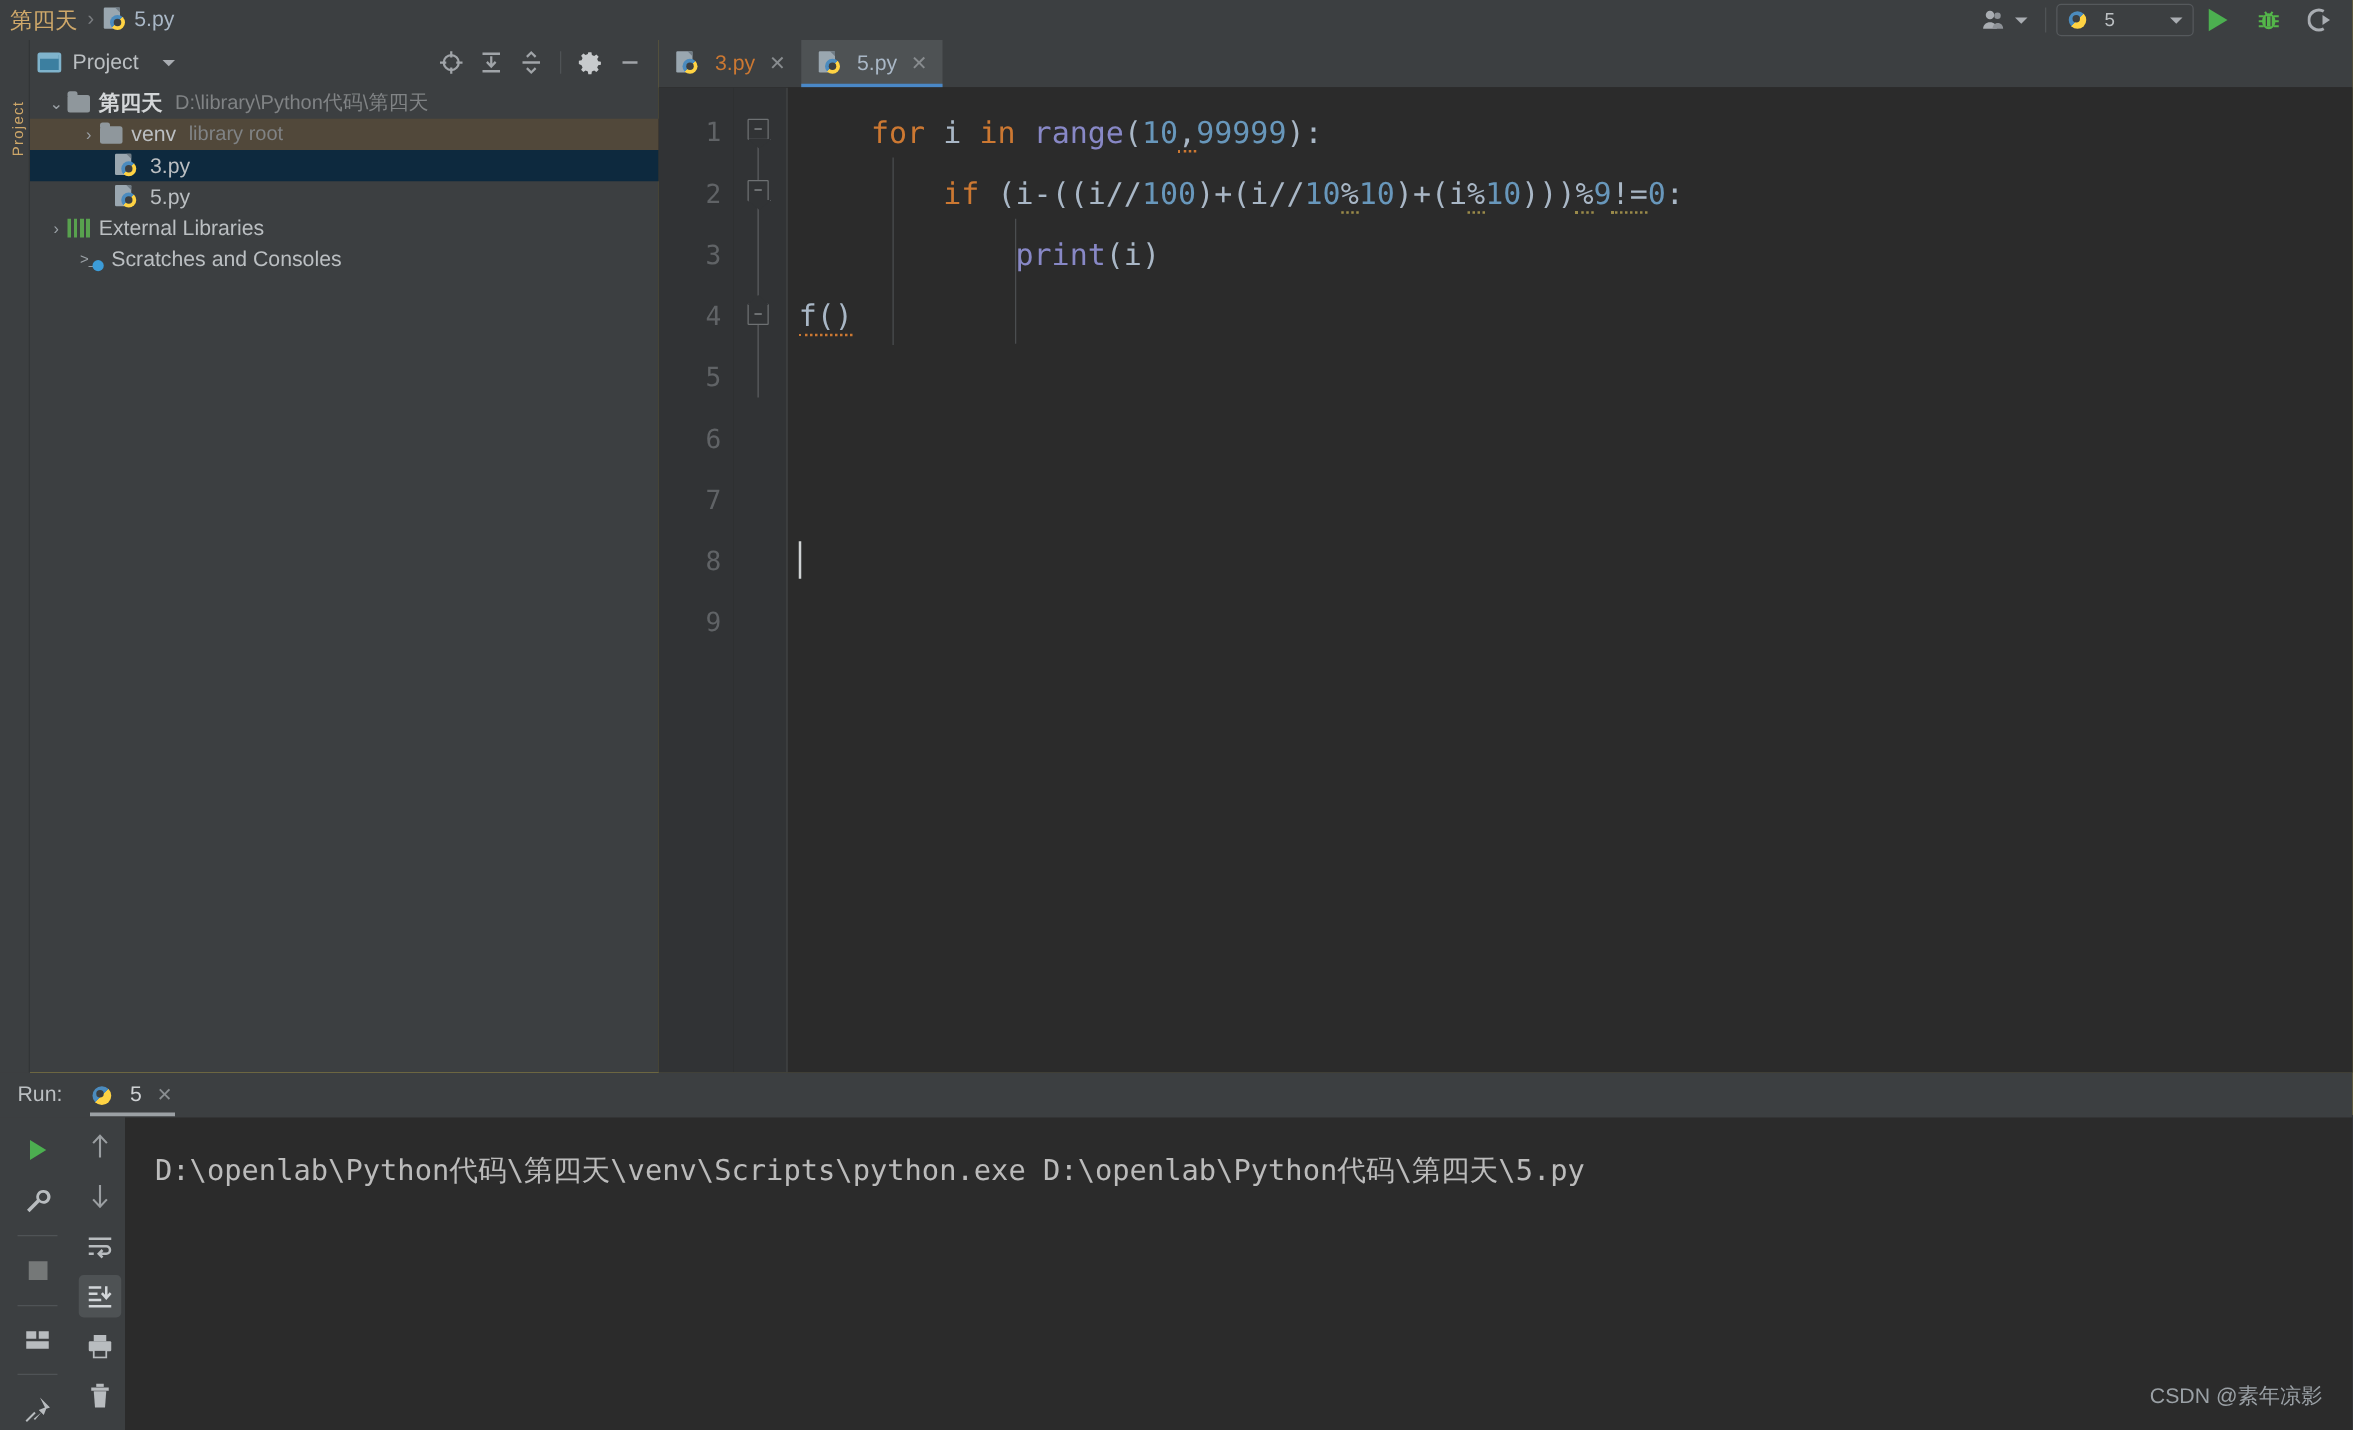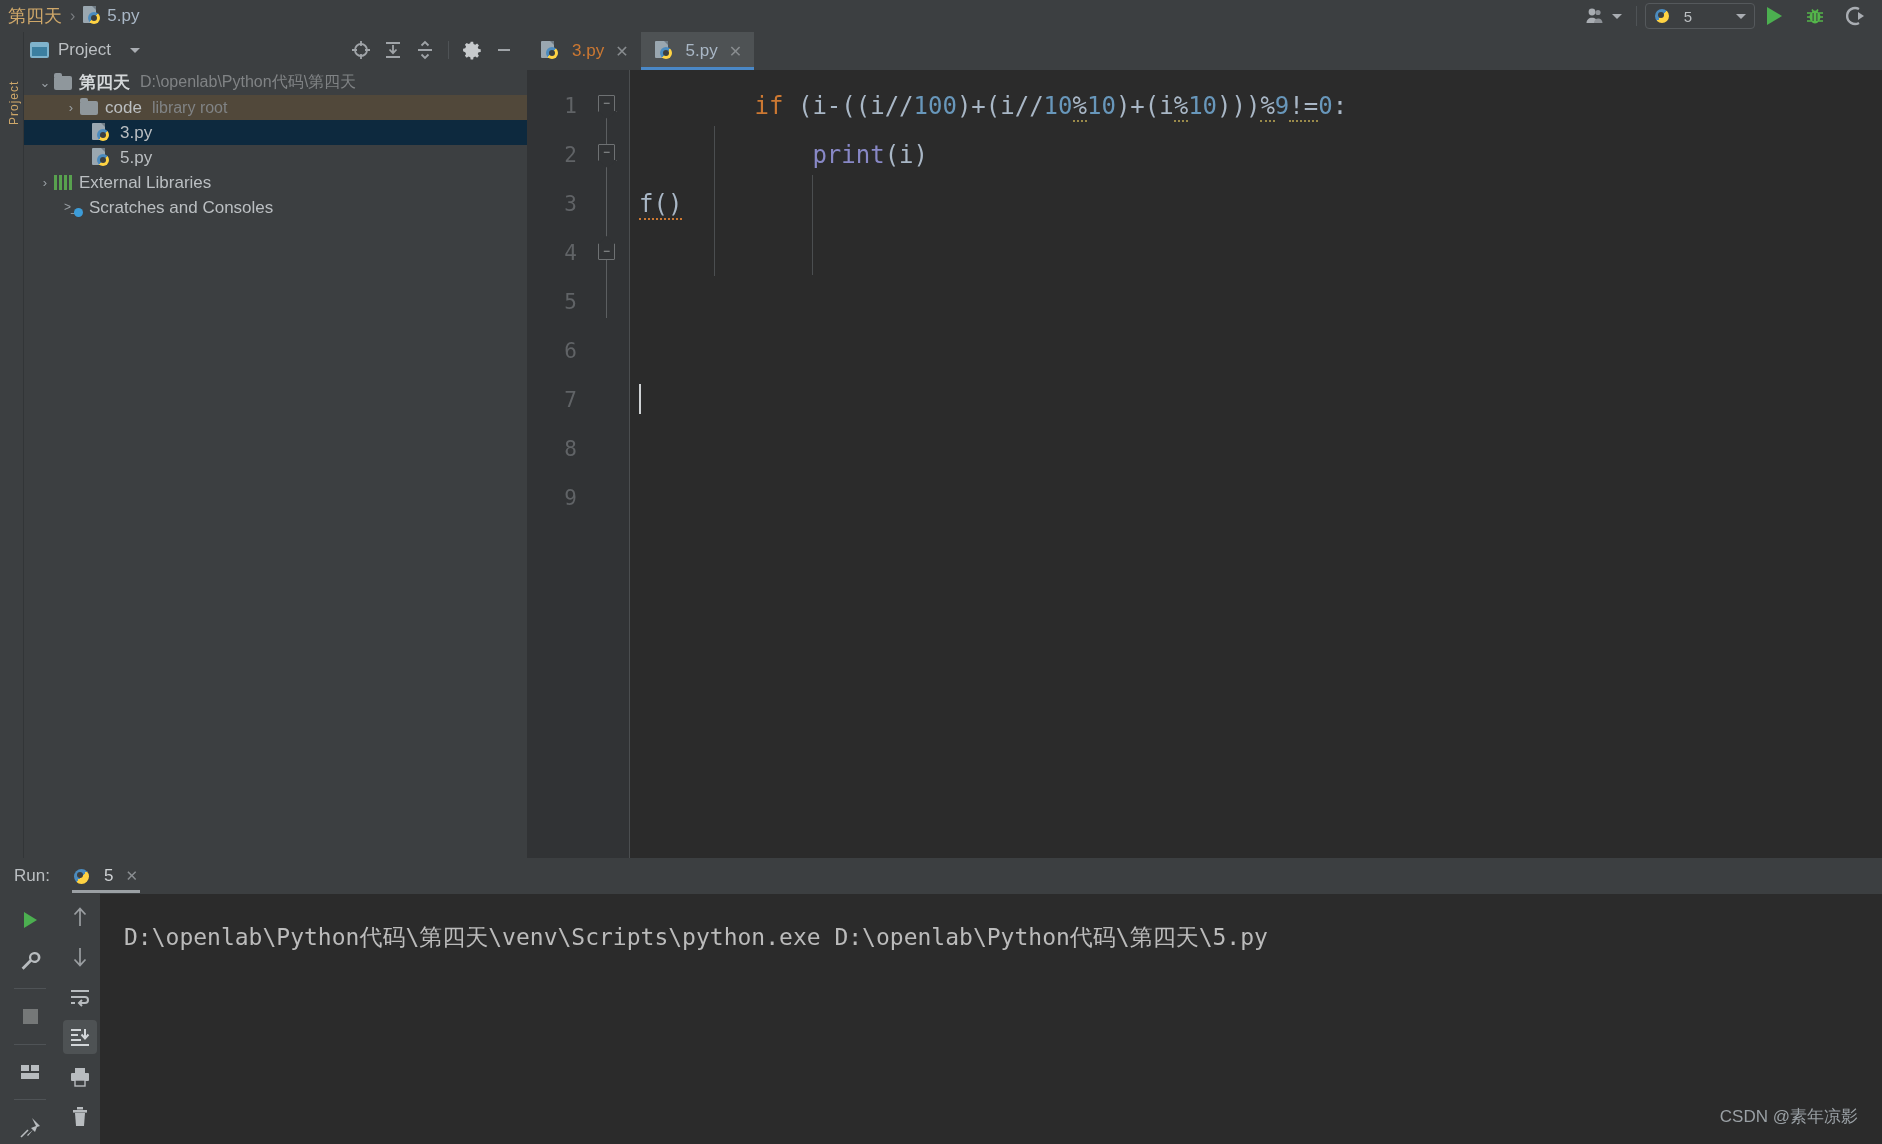--- a/index.html
+++ b/index.html
@@ -258,27 +258,27 @@
         </div>
       </div>
     </div>
 
     <div class="tree">
 
       <div class="node" style="padding-left:12px">
         <span class="arrow">⌄</span>
         <span class="folder"></span>
         <span class="nm-bold">第四天</span>
-        <span class="nm-dim">D:\openlab\Python代码\第四天</span>
+        <span class="nm-dim">D:\library\Python代码\第四天</span>
       </div>
 
       <div class="node hovered" style="padding-left:38px">
         <span class="arrow">›</span>
         <span class="folder"></span>
-        <span class="nm">code</span>
+        <span class="nm">venv</span>
         <span class="nm-dim">library root</span>
       </div>
 
       <div class="node selected" style="padding-left:68px">
         <span class="pyicon">
             <span class="sheet"></span>
             <span class="snake"></span>
           </span>
         <span class="nm" style="margin-left:4px">3.py</span>
       </div>
@@ -343,20 +343,21 @@
         <div class="fold sq arrow-down" style="top:25px">−</div>
         <div class="fold sq arrow-down" style="top:74px">−</div>
         <div class="fold sq arrow-up" style="top:173px">−</div>
       </div>
 
       <div class="code">
         <div class="editor-sep"></div>
         <div class="indentguide" style="left:85px; top:56px; height:150px;"></div>
         <div class="indentguide" style="left:183px; top:105px; height:100px;"></div>
 
+        <div class="cl"><span class="p">    </span><span class="k">for</span> <span class="p">i</span> <span class="k">in</span> <span class="bi">range</span><span class="p">(</span><span class="num">10</span><span class="p err-wave">,</span><span class="num">99999</span><span class="p">):</span></div>
         <div class="cl"><span class="p">        </span><span class="k">if</span> <span class="p">(i-((i//</span><span class="num">100</span><span class="p">)+(i//</span><span class="num">10</span><span class="p warn-wave">%</span><span class="num">10</span><span class="p">)+(i</span><span class="p warn-wave">%</span><span class="num">10</span><span class="p">)))</span><span class="p warn-wave">%</span><span class="num">9</span><span class="p warn-wave">!=</span><span class="num">0</span><span class="p">:</span></div>
         <div class="cl"><span class="p">            </span><span class="bi">print</span><span class="p">(i)</span></div>
         <div class="cl"><span class="p err-wave">f()</span></div>
         <div class="cl"></div>
         <div class="cl"></div>
         <div class="cl"></div>
         <div class="cl"><span class="caret-bar"></span></div>
       </div>
 
       <div class="scroll-bar"></div>

